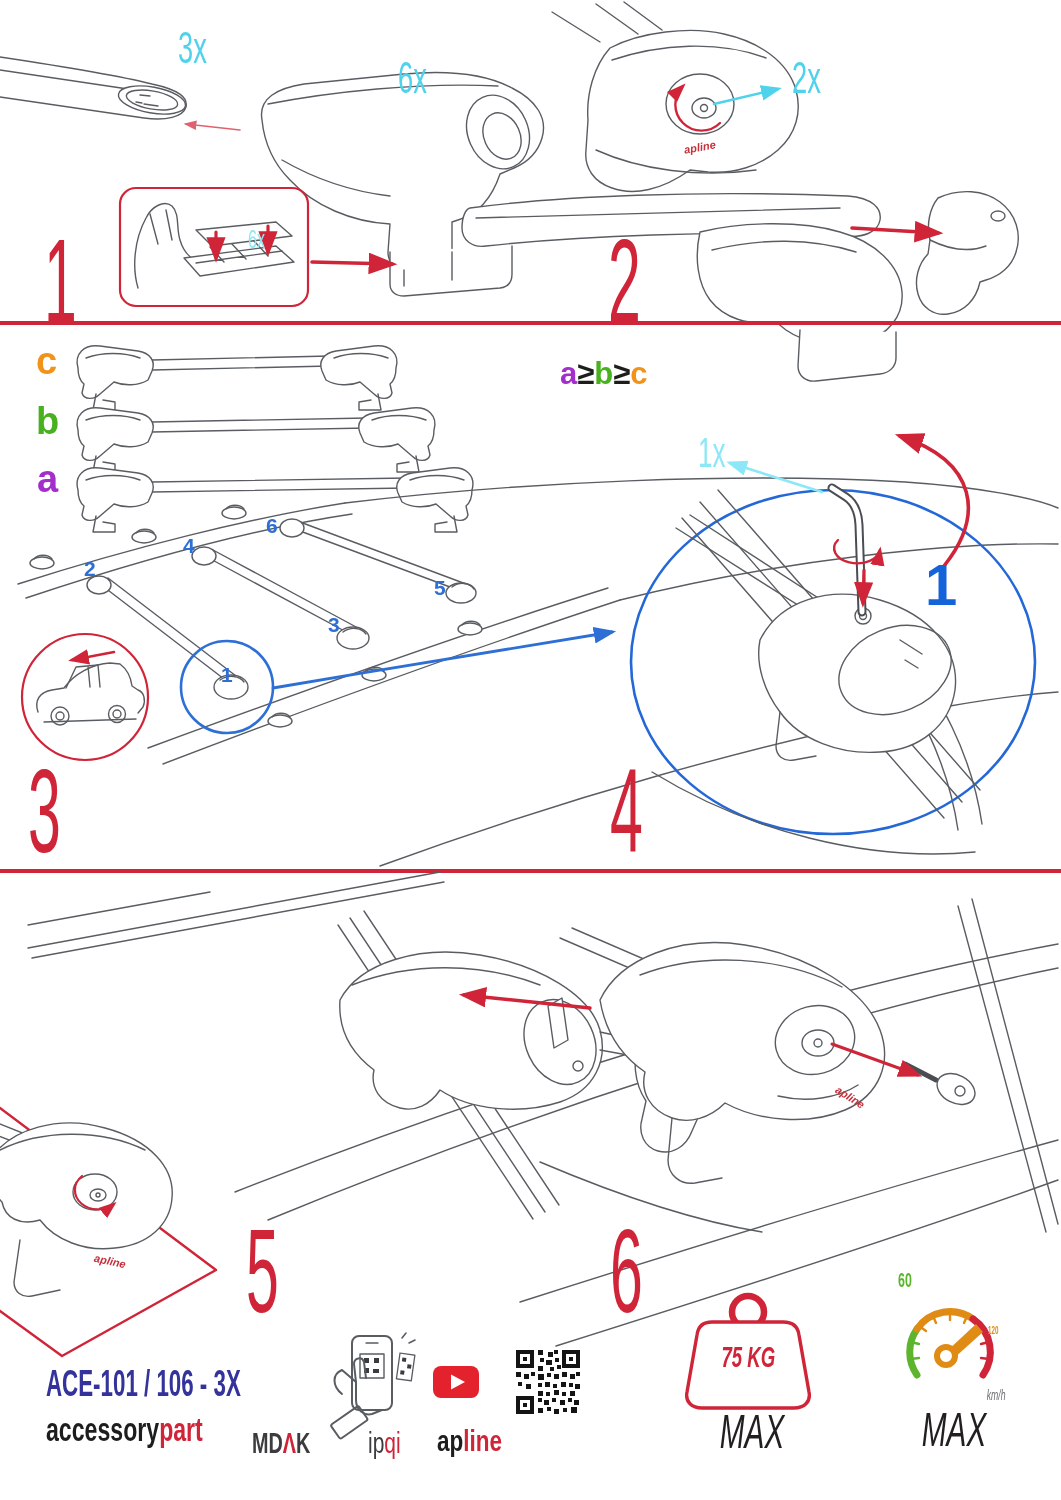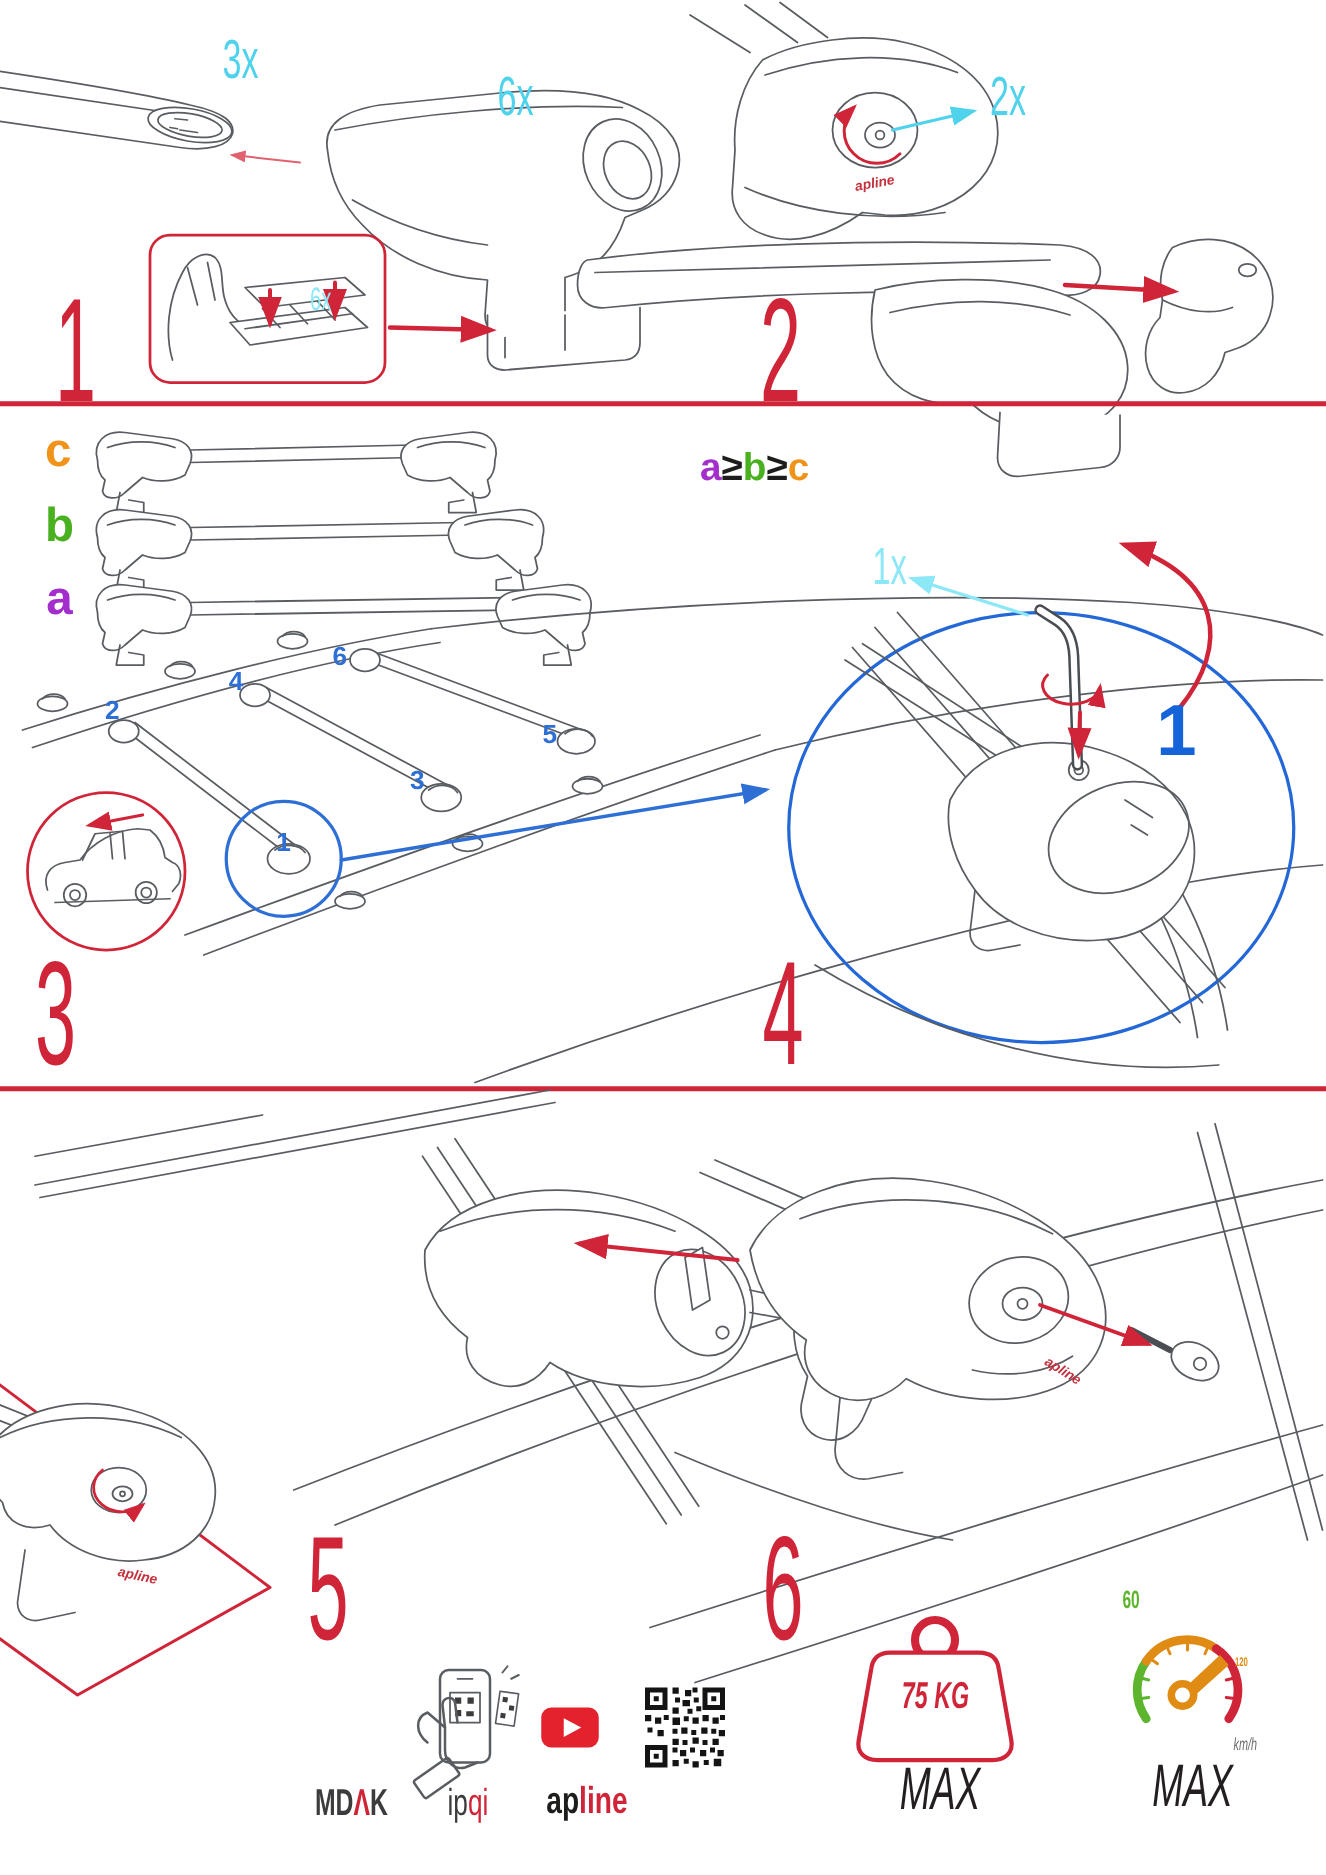--- a/index.html
+++ b/index.html
@@ -368,22 +368,24 @@
 <div class="lbl rule" style="left:560px;top:358px"><span style="color:#a32ecc">a</span><span>≥</span><span style="color:#49b01f">b</span><span>≥</span><span style="color:#f09318">c</span></div>
 <div class="lbl qtylt" style="left:698px;top:432px"><span class="cond">1x</span></div>
 <div class="lbl bigone" style="left:925px;top:556px">1</div>
 
 <div class="lbl stepnum" style="left:246px;top:1212px"><span class="cond">5</span></div>
 <div class="lbl brandmark" style="left:94px;top:1256px;transform:rotate(12deg)">apline</div>
 
 <div class="lbl stepnum" style="left:610px;top:1212px"><span class="cond">6</span></div>
 <div class="lbl brandmark" style="left:834px;top:1092px;transform:rotate(32deg)">apline</div>
 
+<div class="lbl model" style="left:46px;top:1366px"><span class="cond">ACE-101 / 106 - 3X</span></div>
+<div class="lbl apart" style="left:46px;top:1412px"><span class="cond"><span style="color:#1d1d1b">accessory</span><span style="color:#d02538">part</span></span></div>
 <div class="lbl mdak" style="left:252px;top:1428px"><span class="cond"><span>MD</span><span style="color:#cf2336">Λ</span><span>K</span></span></div>
-<div class="lbl ipqi" style="left:358px;top:1428px"><span class="cond"><span>ip</span><span style="color:#d02538">qi</span></span></div>
+<div class="lbl ipqi" style="left:368px;top:1428px"><span class="cond"><span>ip</span><span style="color:#d02538">qi</span></span></div>
 <div class="lbl apline" style="left:437px;top:1426px"><span class="cond"><span>ap</span><span style="color:#d02538">line</span></span></div>
 
 <div class="lbl ctr" style="left:700px;top:1342px;width:96px;font-size:30px;font-weight:700;color:#d02538"><span class="cond">75 KG</span></div>
 <div class="lbl ctr maxlbl" style="left:700px;top:1408px;width:96px"><span class="cond">MAX</span></div>
 
 <div class="lbl" style="left:898px;top:1270px;font-size:20px;font-weight:700;color:#5cb52c"><span class="cond">60</span></div>
 <div class="lbl" style="left:988px;top:1326px;font-size:10px;font-weight:700;color:#e08b14"><span class="cond">120</span></div>
 <div class="lbl ctr" style="left:972px;top:1388px;width:48px;font-size:14px;color:#6d6e71"><span class="cond">km/h</span></div>
 <div class="lbl ctr maxlbl" style="left:902px;top:1406px;width:96px"><span class="cond">MAX</span></div>
 

